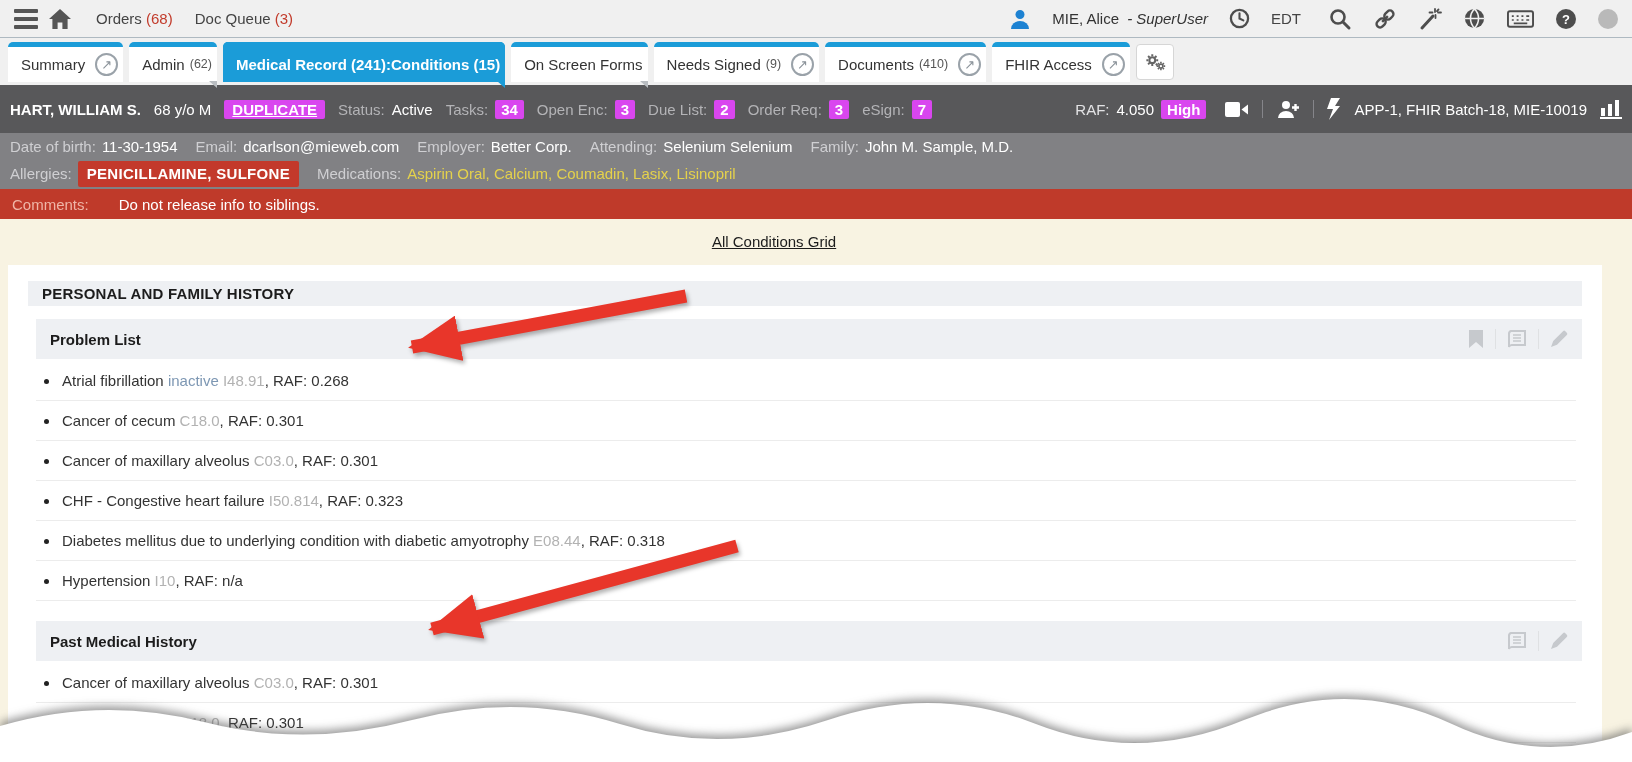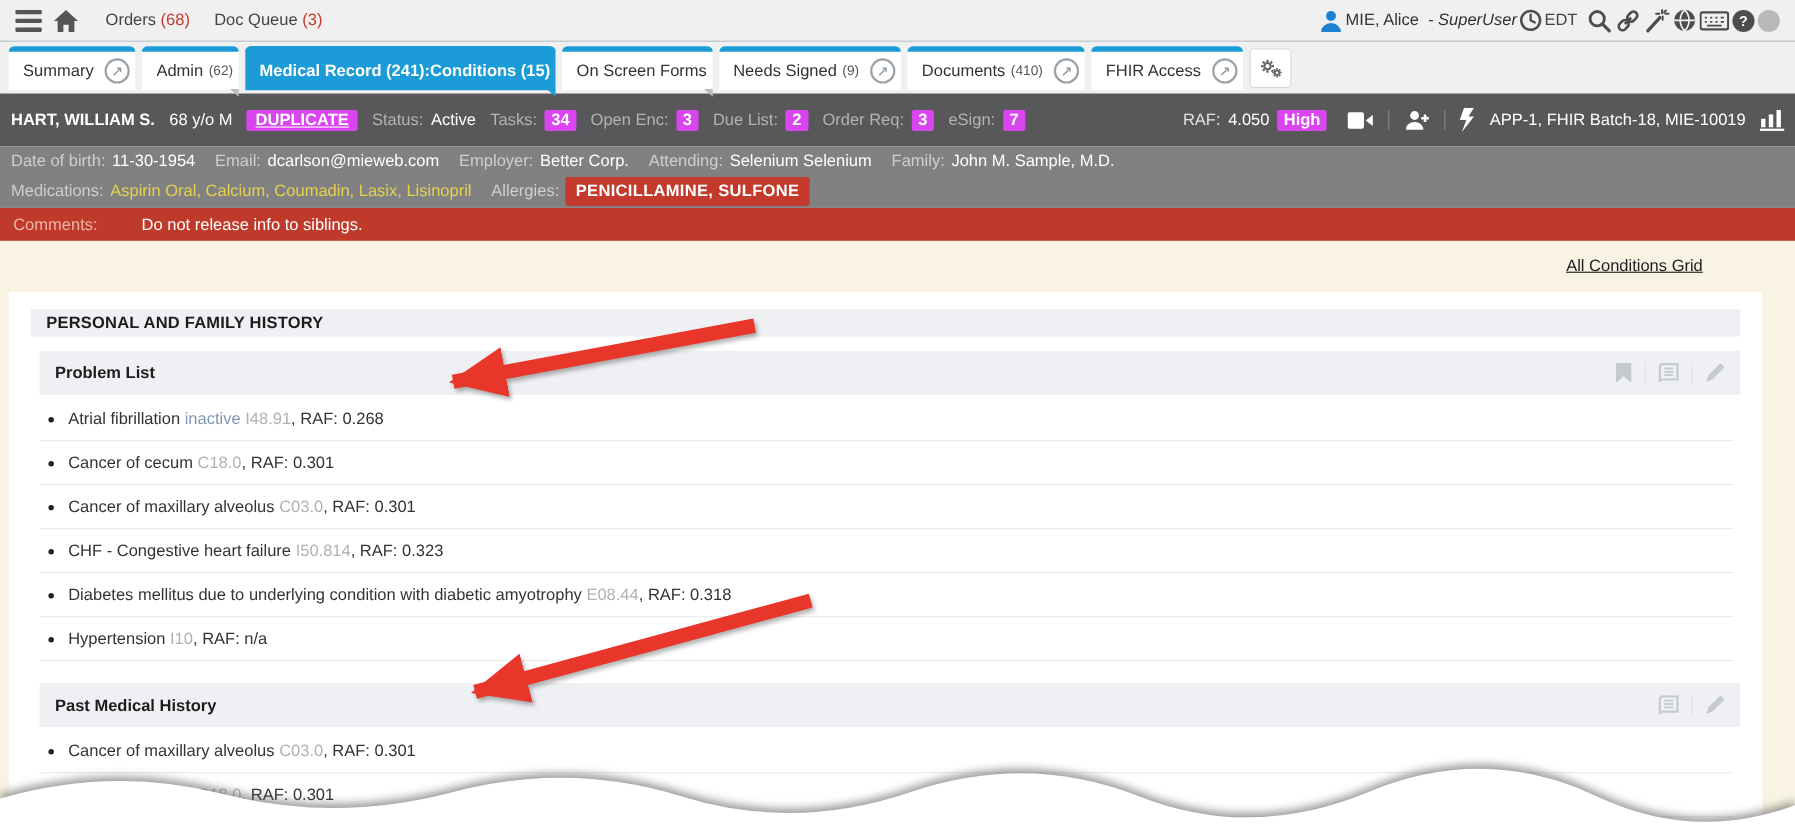--- a/index.html
+++ b/index.html
@@ -4,21 +4,21 @@
 <style>
   * { box-sizing: border-box; margin: 0; padding: 0; }
   html,body { width:1632px; height:762px; overflow:hidden; }
   body { font-family:"Liberation Sans", sans-serif; background:#fff; position:relative; font-size:15px; color:#333; }
 
   
   .topbar { height:38px; background:#f0f0f0; border-bottom:1px solid #aeb9c1; display:flex; align-items:center; padding:0 14px; gap:10px; }
   .topbar .nav-links { display:flex; gap:22px; margin-left:14px; }
   .nav-link { color:#444; cursor:pointer; }
   .nav-link .cnt { color:#c23b2b; }
-  .topbar .right { margin-left:auto; display:flex; align-items:center; gap:2px; }
+  .topbar .right { margin-left:auto; display:flex; align-items:center; gap:21px; }
   .user-name { color:#333; }
   .user-role { color:#333; font-style:italic; margin-left:4px; }
   .icn { display:inline-flex; align-items:center; justify-content:center; color:#4d4d4d; }
   .burger { display:inline-flex; flex-direction:column; gap:4px; cursor:pointer; }
   .burger span { width:24px; height:4px; background:#555; border-radius:1px; }
   .gray-dot { width:20px; height:20px; border-radius:50%; background:#b9b9b9; }
 
   
   .tabbar { height:47px; background:#f0f0f0; display:flex; align-items:flex-start; padding:4px 8px 0 8px; gap:6px; }
   .tab { position:relative; height:40px; background:#fff; border-radius:5px 5px 0 0; display:flex; align-items:center; padding:4px 5px 0 13px; cursor:pointer; white-space:nowrap; color:#333; }
@@ -46,25 +46,25 @@
   
   .demo { background:#818184; color:#fff; padding:2px 10px; line-height:24px; }
   .demo-row { display:flex; align-items:center; gap:18px; white-space:nowrap; }
   .demo .lbl { color:#cfcfd2; }
   .pair { display:inline-flex; gap:6px; align-items:center; }
   .allergy-badge { background:#c3392b; font-weight:bold; padding:1px 9px; border-radius:2px; letter-spacing:.3px; }
   .meds { color:#e5d24b; cursor:pointer; }
 
   
   .comments { height:30px; background:#bf3a2a; color:#fff; display:flex; align-items:center; padding:0 12px; }
-  .comments .clbl { color:#efb5a7; margin-right:40px; }
+  .comments .clbl { color:#efb5a7; margin-right:30px; }
 
   
   .content { position:relative; height:566px; background:#f8f3e2; }
-  .gridlink-row { text-align:right; padding:14px 84px 0 0; }
+  .gridlink-row { text-align:center; padding:14px 84px 0 0;text-decoration:underline; }
   .gridlink { color:#1c1c1c; text-decoration:underline; cursor:pointer; }
   .card { position:absolute; left:8px; right:30px; top:46px; bottom:0; background:#fff; }
   .sec-head { margin:16px 20px 0 20px; background:#eef0f3; padding:4px 14px; font-weight:bold; letter-spacing:.2px; color:#1c1c1c; }
   .band { margin:13px 20px 0 28px; background:#eef0f3; padding:10px 14px; font-weight:bold; color:#1c1c1c; display:flex; align-items:center; }
   .band .tools { margin-left:auto; display:flex; align-items:center; color:#c6c9cd; }
   .band .tools .tsep { width:1px; height:20px; background:#dfe1e3; margin:0 11px; }
   ul.cond { list-style:none; margin:2px 26px 8px 28px; }
   ul.cond li { position:relative; padding:11px 0 11px 26px; border-bottom:1px solid #ececec; }
   ul.cond li::before { content:''; position:absolute; left:8px; top:18px; width:5px; height:5px; border-radius:50%; background:#222; }
   .cond .status { color:#7d97b3; text-decoration:none; cursor:pointer; }
@@ -281,26 +281,26 @@
         <span class="lbl">Attending:</span>
         <span>Selenium Selenium</span>
       </span>
     <span class="pair">
         <span class="lbl">Family:</span>
         <span>John M. Sample, M.D.</span>
       </span>
   </div>
   <div class="demo-row" style="margin-top:2px;">
     <span class="pair">
+        <span class="lbl">Allergies:</span>
+        <span class="allergy-badge">PENICILLAMINE, SULFONE</span>
+      </span>
+    <span class="pair">
         <span class="lbl">Medications:</span>
         <span class="meds">Aspirin Oral, Calcium, Coumadin, Lasix, Lisinopril</span>
-      </span>
-    <span class="pair">
-        <span class="lbl">Allergies:</span>
-        <span class="allergy-badge">PENICILLAMINE, SULFONE</span>
       </span>
   </div>
 </div>
 
 <div class="comments">
   <span class="clbl">Comments:</span>
   <span>Do not release info to siblings.</span>
 </div>
 
 <div class="content">

